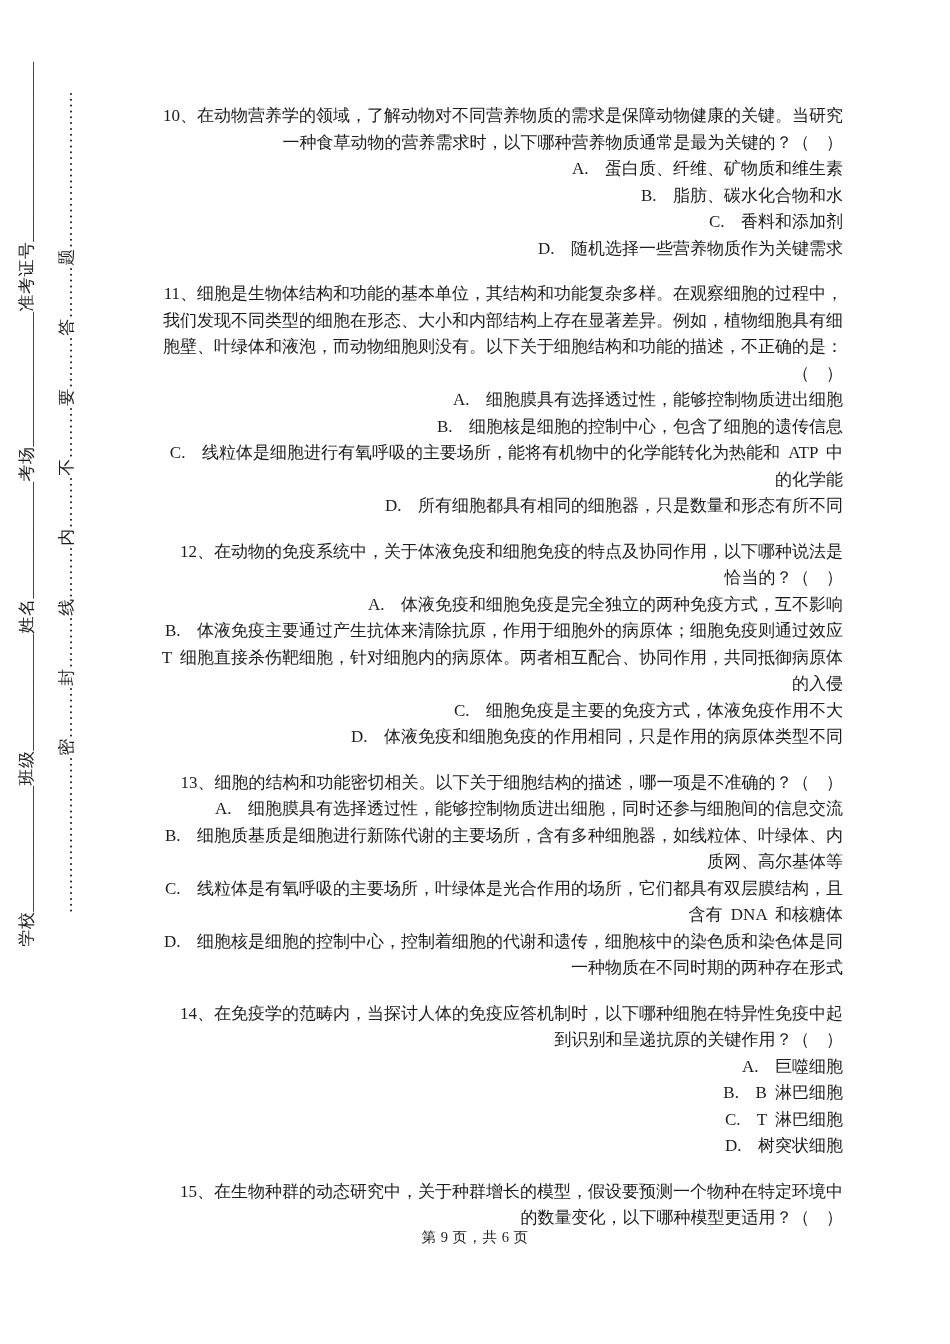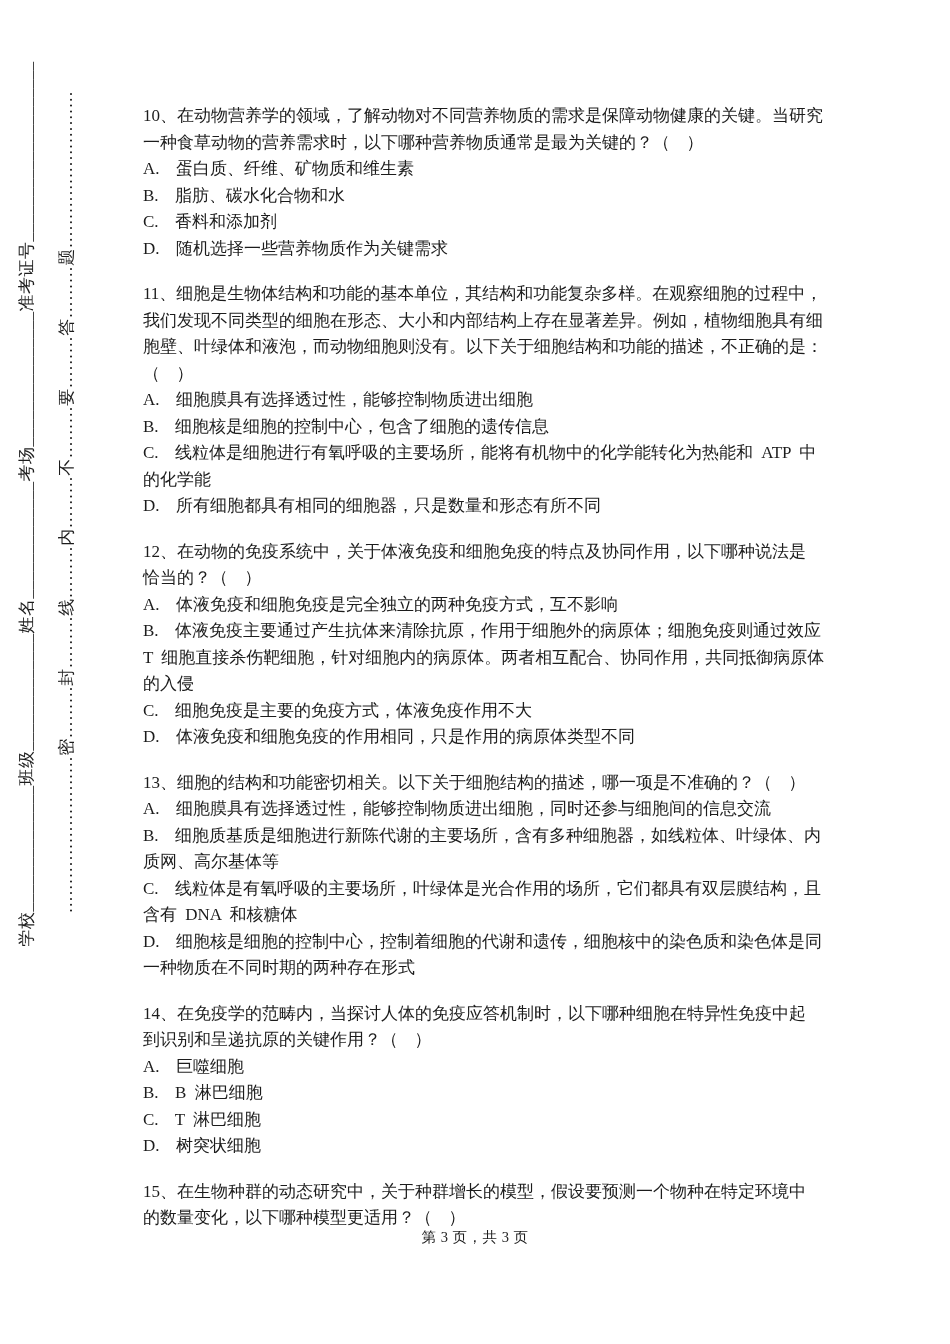--- a/index.html
+++ b/index.html
@@ -41,21 +41,21 @@
   .content {
     position: absolute;
     left: 143px;
     top: 103px;
     width: 700px;
     font-size: 17px;
     line-height: 26.5px;
     white-space: pre;
     word-spacing: 4px;
   }
-  .question { margin: 0 0 19px 0; }
+  .question { margin: 0 0 19px 0; text-align: right; }
   .q-line { min-height: 26.5px; }
   
   .page-footer {
     position: absolute;
     left: 0;
     right: 0;
     top: 1228px;
     text-align: center;
     font-size: 14.5px;
     white-space: pre;
@@ -66,15 +66,15 @@
 <body>
 
 <div class="page">
 
   <div class="rotated-col labels-col">学校______________班级_____________姓名_____________考场_______________准考证号____________________</div>
 
   <div class="rotated-col seal-col">………………………密………封………线………内………不………要………答………题………………………</div>
 
   <main class="content" id="questions"><section class="question"><div class="q-line">10、在动物营养学的领域，了解动物对不同营养物质的需求是保障动物健康的关键。当研究</div><div class="q-line">一种食草动物的营养需求时，以下哪种营养物质通常是最为关键的？（  ）</div><div class="q-line">A.  蛋白质、纤维、矿物质和维生素</div><div class="q-line">B.  脂肪、碳水化合物和水</div><div class="q-line">C.  香料和添加剂</div><div class="q-line">D.  随机选择一些营养物质作为关键需求</div></section><section class="question"><div class="q-line">11、细胞是生物体结构和功能的基本单位，其结构和功能复杂多样。在观察细胞的过程中，</div><div class="q-line">我们发现不同类型的细胞在形态、大小和内部结构上存在显著差异。例如，植物细胞具有细</div><div class="q-line">胞壁、叶绿体和液泡，而动物细胞则没有。以下关于细胞结构和功能的描述，不正确的是：</div><div class="q-line">（  ）</div><div class="q-line">A.  细胞膜具有选择透过性，能够控制物质进出细胞</div><div class="q-line">B.  细胞核是细胞的控制中心，包含了细胞的遗传信息</div><div class="q-line">C.  线粒体是细胞进行有氧呼吸的主要场所，能将有机物中的化学能转化为热能和 ATP 中</div><div class="q-line">的化学能</div><div class="q-line">D.  所有细胞都具有相同的细胞器，只是数量和形态有所不同</div></section><section class="question"><div class="q-line">12、在动物的免疫系统中，关于体液免疫和细胞免疫的特点及协同作用，以下哪种说法是</div><div class="q-line">恰当的？（  ）</div><div class="q-line">A.  体液免疫和细胞免疫是完全独立的两种免疫方式，互不影响</div><div class="q-line">B.  体液免疫主要通过产生抗体来清除抗原，作用于细胞外的病原体；细胞免疫则通过效应</div><div class="q-line">T 细胞直接杀伤靶细胞，针对细胞内的病原体。两者相互配合、协同作用，共同抵御病原体</div><div class="q-line">的入侵</div><div class="q-line">C.  细胞免疫是主要的免疫方式，体液免疫作用不大</div><div class="q-line">D.  体液免疫和细胞免疫的作用相同，只是作用的病原体类型不同</div></section><section class="question"><div class="q-line">13、细胞的结构和功能密切相关。以下关于细胞结构的描述，哪一项是不准确的？（  ）</div><div class="q-line">A.  细胞膜具有选择透过性，能够控制物质进出细胞，同时还参与细胞间的信息交流</div><div class="q-line">B.  细胞质基质是细胞进行新陈代谢的主要场所，含有多种细胞器，如线粒体、叶绿体、内</div><div class="q-line">质网、高尔基体等</div><div class="q-line">C.  线粒体是有氧呼吸的主要场所，叶绿体是光合作用的场所，它们都具有双层膜结构，且</div><div class="q-line">含有 DNA 和核糖体</div><div class="q-line">D.  细胞核是细胞的控制中心，控制着细胞的代谢和遗传，细胞核中的染色质和染色体是同</div><div class="q-line">一种物质在不同时期的两种存在形式</div></section><section class="question"><div class="q-line">14、在免疫学的范畴内，当探讨人体的免疫应答机制时，以下哪种细胞在特异性免疫中起</div><div class="q-line">到识别和呈递抗原的关键作用？（  ）</div><div class="q-line">A.  巨噬细胞</div><div class="q-line">B.  B 淋巴细胞</div><div class="q-line">C.  T 淋巴细胞</div><div class="q-line">D.  树突状细胞</div></section><section class="question"><div class="q-line">15、在生物种群的动态研究中，关于种群增长的模型，假设要预测一个物种在特定环境中</div><div class="q-line">的数量变化，以下哪种模型更适用？（  ）</div></section></main>
 
-  <footer class="page-footer">第 3 页，共 3 页</footer>
+  <footer class="page-footer">第 9 页，共 6 页</footer>
 
 </div>
 
 </body></html>

